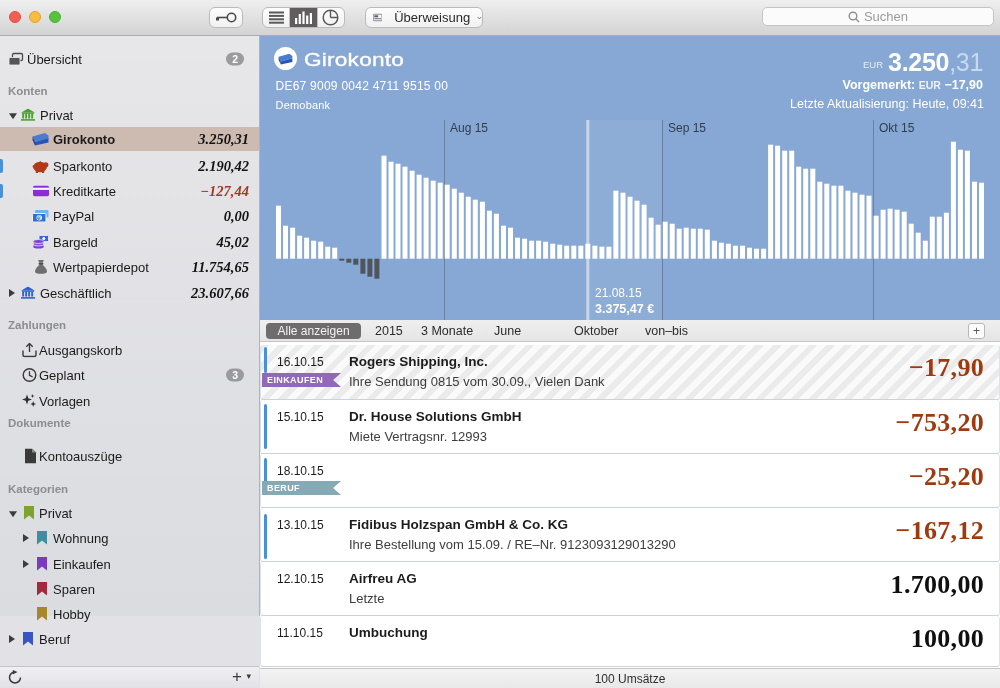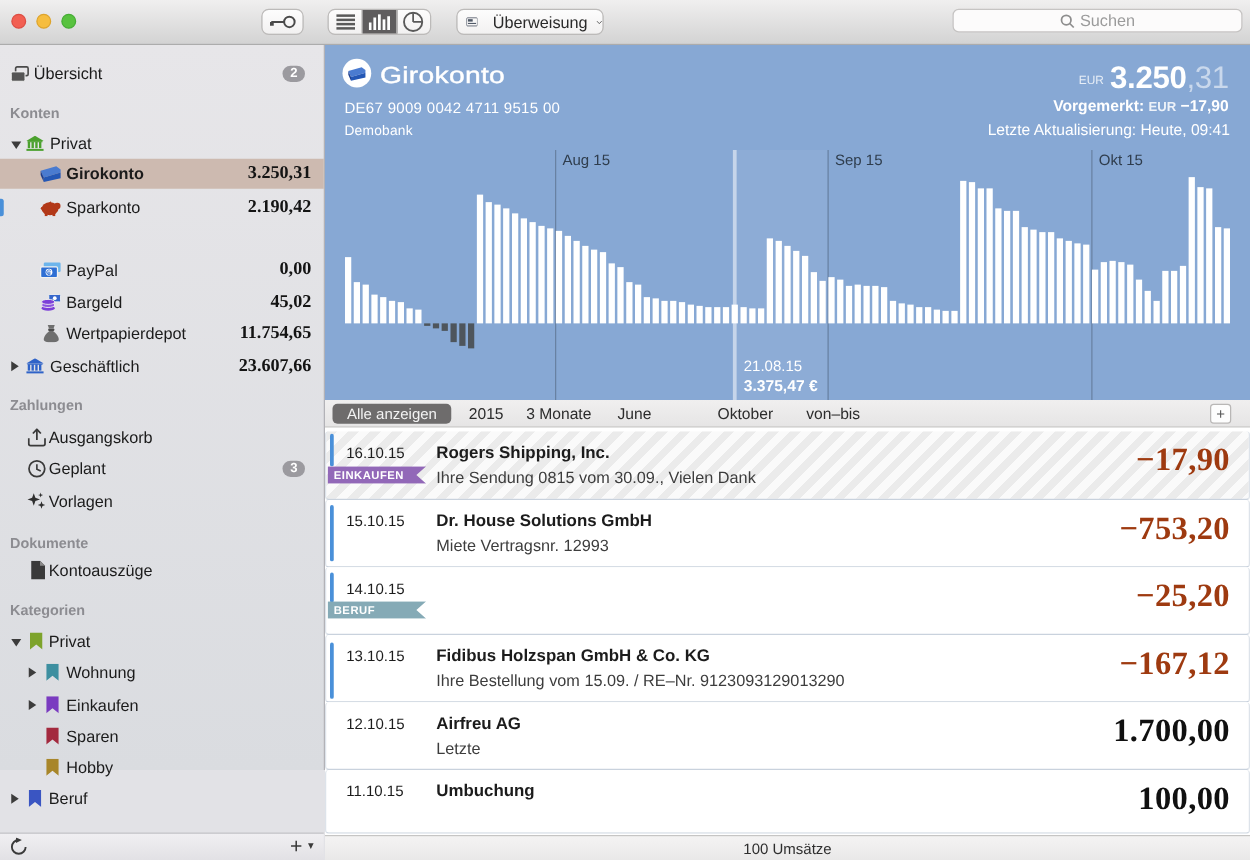--- a/index.html
+++ b/index.html
@@ -24,21 +24,21 @@
 .search { left:762px; top:7px; width:232px; height:19px; background:#fcfbfb; border:1px solid #c6c4c3; border-radius:5px; display:flex; align-items:center; justify-content:center; color:#9b9b9b; font-size:13px; }
 .search svg { margin-right:4px; }
 
 
 .sidebar { position:absolute; left:0; top:36px; width:260px; height:580px; background:linear-gradient(#e7e6e9,#dadce0); border-right:1px solid #b2b2b7; }
 .srow { position:absolute; left:0; width:259px; height:25px; }
 .icw { position:absolute; top:50%; transform:translateY(-50%); display:flex; }
 .lbl { position:absolute; top:50%; transform:translateY(-50%); font-size:13px; color:#1b1b1b; white-space:nowrap; }
 .lbl.b { font-weight:bold; }
 .shead { position:absolute; left:8px; font-size:11.5px; font-weight:bold; color:#8c8c91; }
-.amt { position:absolute; right:10px; top:50%; transform:translateY(-50%); font-family:"Liberation Serif", serif; font-weight:bold; font-size:14.5px; color:#141414; }
+.amt { position:absolute; right:10px; top:50%; transform:translateY(-50%); font-family:"Liberation Serif", serif; font-weight:bold; font-size:14.5px; color:#141414;font-style:italic; }
 .amt.neg { color:#a13b24; }
 .badge { position:absolute; right:15px; top:50%; transform:translateY(-50%); background:#9b9a9f; color:#fff; font-size:10.5px; font-weight:bold; padding:0 6px; height:13px; line-height:13px; border-radius:7px; }
 .sel { position:absolute; left:0; top:91px; width:259px; height:24px; background:#cdbab0; }
 .unread { position:absolute; left:0; width:3px; height:14px; border-radius:0 2px 2px 0; background:#4a90d9; }
 .tri { position:absolute; top:50%; width:0; height:0; }
 .tri.td { transform:translateY(-30%); border-left:4.5px solid transparent; border-right:4.5px solid transparent; border-top:6px solid #3c3c3c; }
 .tri.tr { transform:translateY(-50%); border-top:4.5px solid transparent; border-bottom:4.5px solid transparent; border-left:6px solid #3c3c3c; }
 .sbottom { position:absolute; left:0; top:630px; width:259px; height:22px; background:linear-gradient(#f0eff2,#e2e1e5); border-top:1px solid #c4c4c8; }
 .sbottom .ref { position:absolute; left:8px; top:3px; }
 .sbottom .plus { position:absolute; right:17px; top:0px; font-size:17px; color:#3a3a3a; font-weight:400; }
@@ -187,20 +187,31 @@
             <polygon points="5.5,4.2 8.8,2 9.2,5.2"></polygon>
             <rect x="3.8" y="12" width="2.2" height="2"></rect>
             <rect x="10" y="12" width="2.2" height="2"></rect>
             <circle cx="1.8" cy="7.5" r="1.2"></circle>
           </g>
         </svg>
       </span>
       <span class="lbl" style="left:53px">Sparkonto</span>
       <span class="amt">2.190,42</span>
     </div>
+    <div class="srow" style="top:142.5px">
+      <span class="unread" style="top:5.5px"></span>
+      <span class="icw" style="left:33px">
+        <svg class="ic" width="16" height="11" viewBox="0 0 16 11">
+          <rect x="0" y="0" width="16" height="11" rx="2" fill="#8a2ed6"></rect>
+          <rect x="0" y="2.2" width="16" height="2.2" fill="#fff" opacity="0.95"></rect>
+        </svg>
+      </span>
+      <span class="lbl" style="left:53px">Kreditkarte</span>
+      <span class="amt neg">−127,44</span>
+    </div>
     <div class="srow" style="top:167.5px">
       <span class="icw" style="left:32px">
         <svg class="ic" width="17" height="13" viewBox="0 0 17 13">
           <rect x="3" y="0.5" width="13.5" height="7.5" rx="1" fill="#6db5ec"></rect>
           <rect x="0.5" y="4" width="13.5" height="8.5" rx="1" fill="#2e6fd4" stroke="#f2f2f0" stroke-width="1"></rect>
           <circle cx="7.2" cy="8.2" r="2.7" fill="#fff"></circle>
           <path d="M5.9,8.2 h2.6 M5.9,9.1 h2.2 M8.6,7 a1.9,1.9 0 1 0 0,2.6" stroke="#2e6fd4" stroke-width="0.7" fill="none"></path>
         </svg>
       </span>
       <span class="lbl" style="left:53px">PayPal</span>
@@ -280,21 +291,21 @@
         <svg class="ic" width="16" height="15" viewBox="0 0 16 15">
           <g fill="#2f2f2f">
             <path d="M6,1 L7.3,4.7 L11,6 L7.3,7.3 L6,11 L4.7,7.3 L1,6 L4.7,4.7 Z"></path>
             <path d="M12.2,7.5 L13,9.7 L15.2,10.5 L13,11.3 L12.2,13.5 L11.4,11.3 L9.2,10.5 L11.4,9.7 Z"></path>
             <path d="M11.5,0.5 L12,2 L13.5,2.5 L12,3 L11.5,4.5 L11,3 L9.5,2.5 L11,2 Z"></path>
           </g>
         </svg>
       </span>
       <span class="lbl" style="left:39px">Vorlagen</span>
     </div>
-    <div class="shead" style="top:393px">Dokumente</div>
+    <div class="shead" style="top:381px">Dokumente</div>
     <div class="srow" style="top:407.5px">
       <span class="icw" style="left:24px">
         <svg class="ic" width="13" height="15" viewBox="0 0 13 15">
           <path d="M1,0 L8,0 L12,4 L12,15 L1,15 Z" fill="#3a3a3a"></path>
           <polygon points="8,0 8,4 12,4" fill="#8a8a8a"></polygon>
         </svg>
       </span>
       <span class="lbl" style="left:39px">Kontoauszüge</span>
     </div>
     <div class="shead" style="top:446.5px">Kategorien</div>
@@ -513,21 +524,21 @@
       <div class="tdate">15.10.15</div>
       <div class="tmain">
         <div class="ttitle">Dr. House Solutions GmbH</div>
         <div class="tsub">Miete Vertragsnr. 12993</div>
       </div>
       <div class="tamt neg">−753,20</div>
     </div>
     <div class="trow" style="top:418px;height:54px">
       <span class="tbar" style="top:4px;height:24px"></span>
       <span class="ttag" style="top:27px;background:#85aab6">BERUF</span>
-      <div class="tdate">14.10.15</div>
+      <div class="tdate">18.10.15</div>
       <div class="tamt neg">−25,20</div>
     </div>
     <div class="trow" style="top:472px;height:54px">
       <span class="tbar" style="top:6px;height:45px"></span>
       <div class="tdate">13.10.15</div>
       <div class="tmain">
         <div class="ttitle">Fidibus Holzspan GmbH &amp; Co. KG</div>
         <div class="tsub">Ihre Bestellung vom 15.09. / RE–Nr. 9123093129013290</div>
       </div>
       <div class="tamt neg">−167,12</div>

